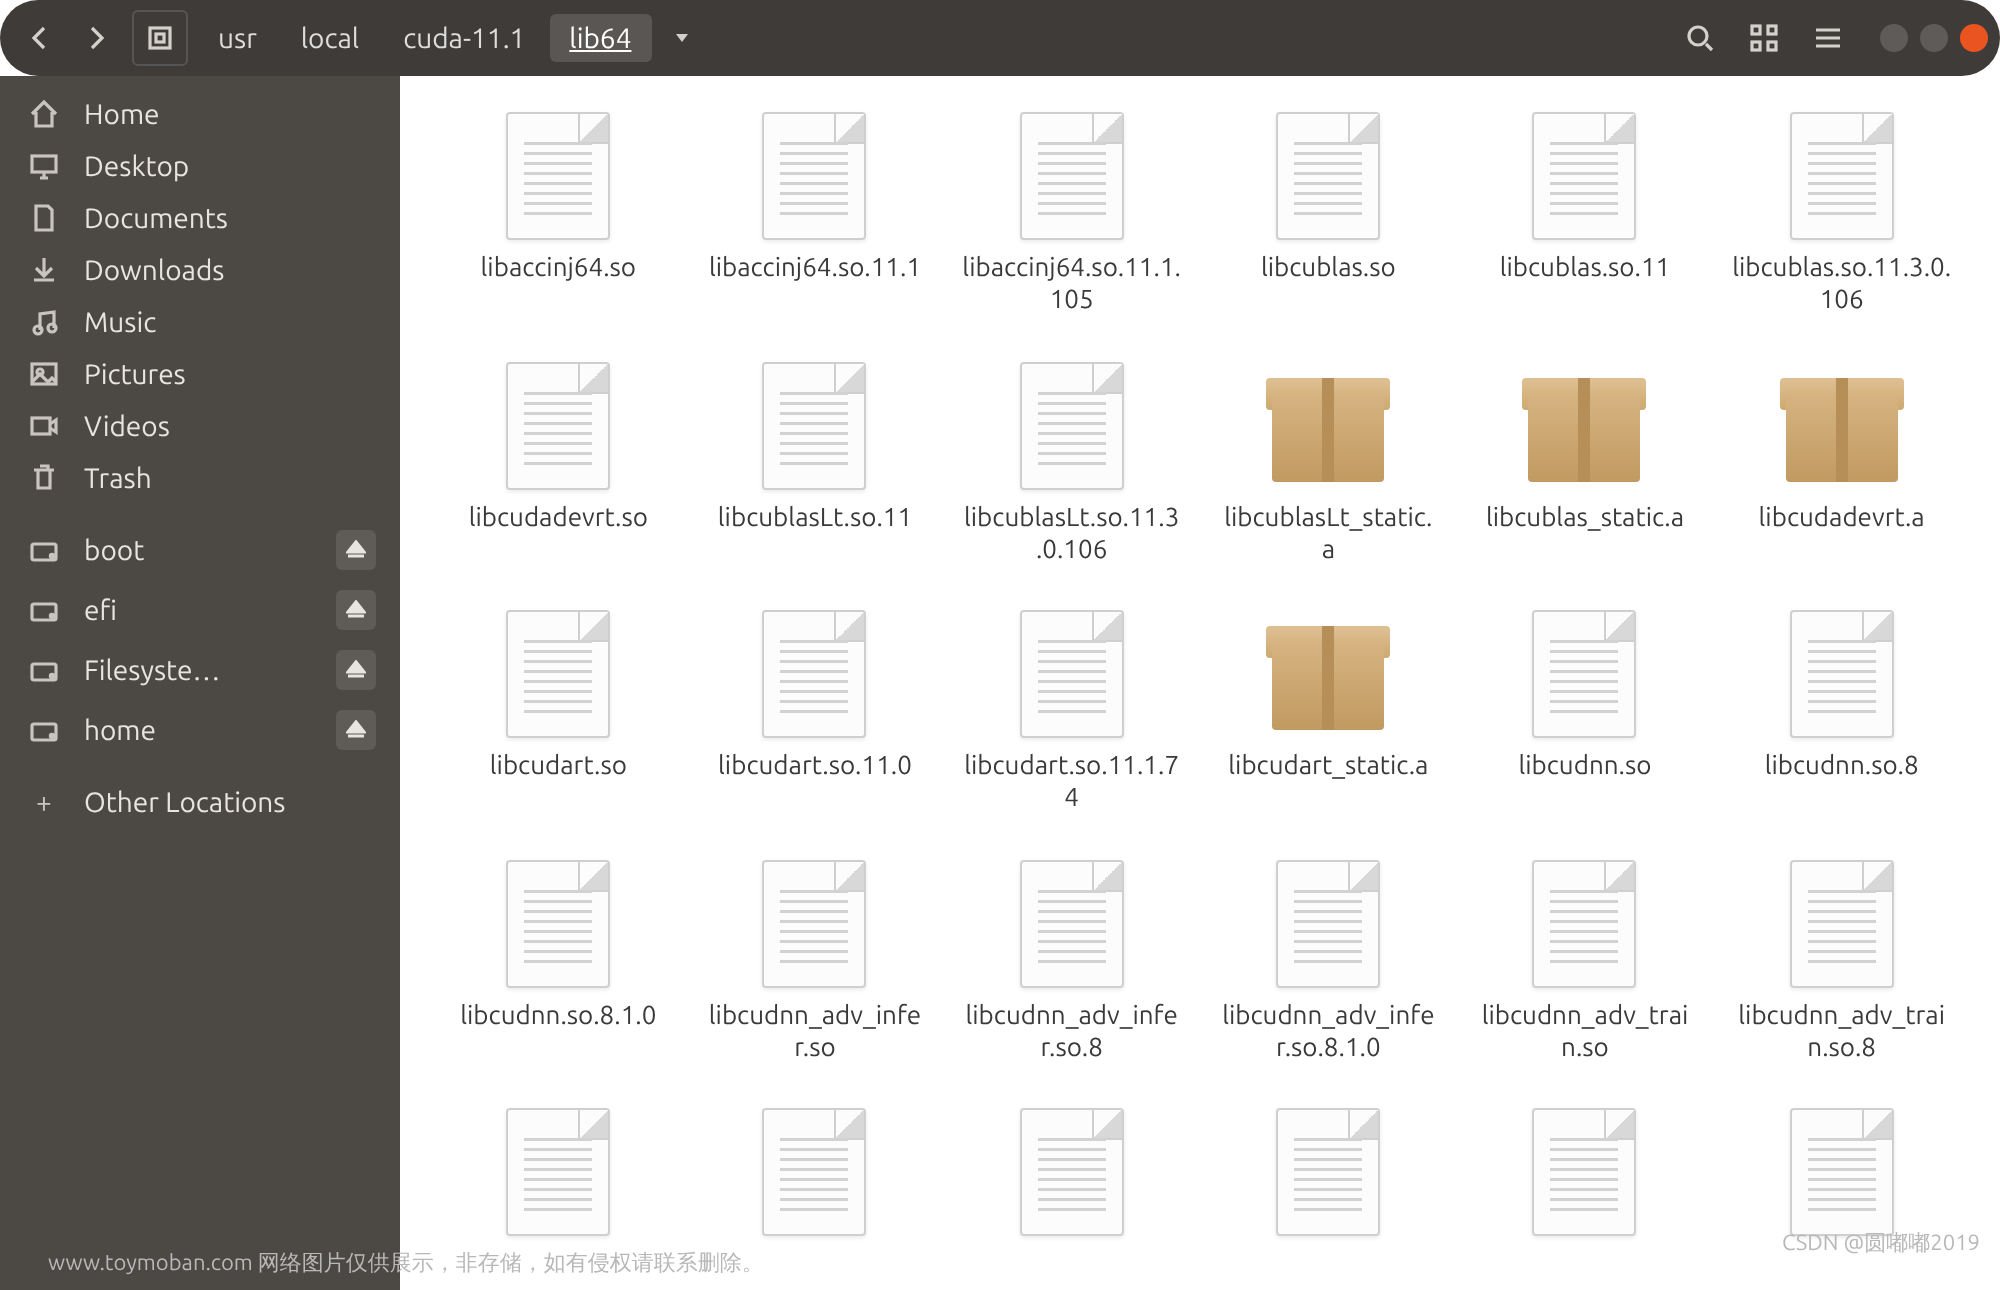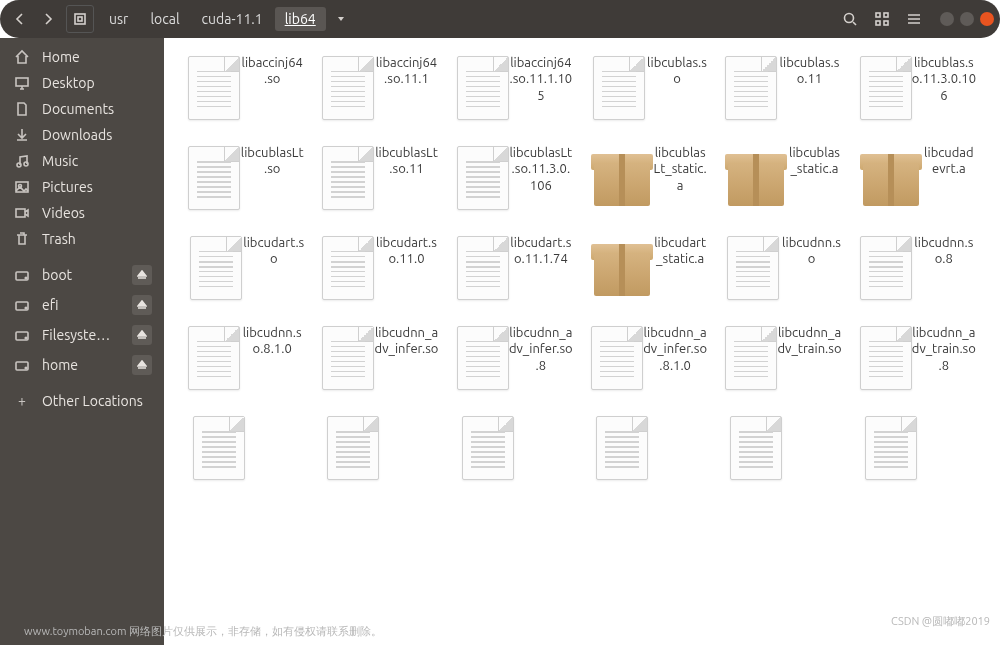--- a/index.html
+++ b/index.html
@@ -10,29 +10,29 @@
 .path-seg { padding: 4px 10px; border-radius: 3px; cursor: pointer; font-size: 14px; margin: 0 1px; color: #ddd; }
 .path-seg.active { background: #5a5653; color: #fff; text-decoration: underline; }
 .path-home-icon { width: 28px; height: 28px; display:flex; align-items:center; justify-content:center; border: 1px solid #555; border-radius:3px; margin: 0 4px;}
 .titlebar-spacer { flex: 1; }
 .title-action { width: 30px; height: 28px; display: flex; align-items: center; justify-content: center; border-radius: 3px; cursor: pointer; margin: 0 1px; }
 .win-controls { display: flex; gap: 6px; margin-left: 10px; }
 .win-btn { width: 14px; height: 14px; border-radius: 50%; background: #5f5b58; }
 .win-btn.close { background: #e95420; }
 
 .main { display: flex; height: calc(100% - 38px); }
-.sidebar { width: 164px; background: #4c4844; color: #e8e4e0; padding-top: 6px; }
+.sidebar { width: 200px; background: #4c4844; color: #e8e4e0; padding-top: 6px; }
 .side-item { display: flex; align-items: center; padding: 5px 12px; cursor: pointer; font-size: 14px; }
 .side-icon { width: 20px; display: flex; justify-content: center; margin-right: 10px; color: #c8c4c0; }
 .side-spacer { height: 8px; }
 .eject { margin-left: auto; width: 20px; height: 20px; background: #5f5b57; border-radius: 3px; display:flex; align-items:center; justify-content:center; }
 
 .content { flex: 1; background: #fff; overflow: auto; padding: 10px 20px; }
 .file-grid { display: grid; grid-template-columns: repeat(6, 1fr); gap: 10px 10px; }
-.file-item { display: flex; align-items: flex-start; cursor: pointer; padding: 4px; }
+.file-item { display: flex; flex-direction: column; align-items: center; cursor: pointer; padding: 4px; }
 .file-icon { width: 62px; height: 72px; display: flex; align-items: center; justify-content: center; }
 .file-label { font-size: 13px; color: #3a3a3a; text-align: center; max-width: 120px; word-break: break-word; line-height: 1.25; margin-top: 2px; }
 
 .icon-doc { position: relative; width: 52px; height: 64px; background: #fcfcfc; border: 1px solid #cfcfcf; border-radius: 2px; box-shadow: 0 1px 2px rgba(0,0,0,0.08);}
 .icon-doc::before { content:""; position:absolute; top:0; right:0; width:14px; height:14px; background: linear-gradient(135deg, #fcfcfc 50%, #d8d8d8 50%); border-left:1px solid #cfcfcf; border-bottom:1px solid #cfcfcf;}
 .icon-doc::after { content:""; position:absolute; left:8px; right:8px; top:14px; bottom:10px; background: repeating-linear-gradient(#d2d2d2 0 1.5px, transparent 1.5px 5px);}
 
 .icon-pkg { width: 62px; height: 56px; position: relative; }
 .pkg-box { position:absolute; bottom:0; left:3px; right:3px; height:42px; background: linear-gradient(#d5b27f, #c19a61); border-radius: 2px; }
 .pkg-lid { position:absolute; top:4px; left:0; right:0; height:16px; background: linear-gradient(#e0c094, #cda86f); border-radius: 2px; }
@@ -275,21 +275,21 @@
         <div class="file-item">
           <div class="file-icon">
             <div class="icon-doc"></div>
           </div>
           <div class="file-label">libcublas.so.11.3.0.106</div>
         </div>
         <div class="file-item">
           <div class="file-icon">
             <div class="icon-doc"></div>
           </div>
-          <div class="file-label">libcublasLt.so</div>
+          <div class="file-label">libcudadevrt.so</div>
         </div>
         <div class="file-item">
           <div class="file-icon">
             <div class="icon-doc"></div>
           </div>
           <div class="file-label">libcublasLt.so.11</div>
         </div>
         <div class="file-item">
           <div class="file-icon">
             <div class="icon-doc"></div>

